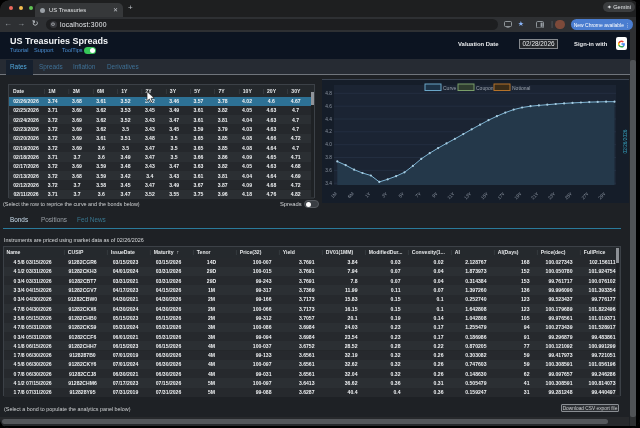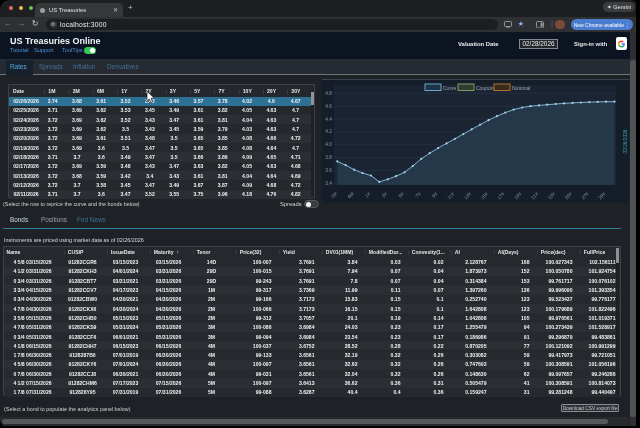--- a/index.html
+++ b/index.html
@@ -142,21 +142,21 @@
   <svg class="abs" style="left:536px;top:3.7px" width="8" height="7.5" viewBox="0 0 8 7.5">
         <rect x="0.5" y="0.5" width="7" height="6.5" rx="1.2" fill="none" stroke="#9aa0a6" stroke-width="0.9"></rect>
         <rect x="4.6" y="1.6" width="2" height="4.3" fill="#9aa0a6"></rect>
       </svg>
   <div class="abs navic" style="left:546px;color:#5f6368">|</div>
   <div id="avatar" class="abs"></div>
   <div id="newchrome" class="abs">New Chrome available ⋮</div>
  </div>
  <div id="app" class="abs">
   <div id="apphead" class="abs">
-    <div id="apptitle" class="abs">US Treasuries Online</div>
+    <div id="apptitle" class="abs">US Treasuries Spreads</div>
     <div class="abs applink" style="left:10px">Tutorial</div>
     <div class="abs applink" style="left:34px">Support</div>
     <div class="abs applink" style="left:62px">ToolTips</div>
     <div id="tooltoggle" class="abs">
           <div class="knob"></div>
         </div>
     <div id="valdate" class="abs">Valuation Date</div>
     <div id="dateinput" class="abs">02/28/2026</div>
     <div id="signin" class="abs">Sign-in with</div>
     <div id="gbtn" class="abs">

